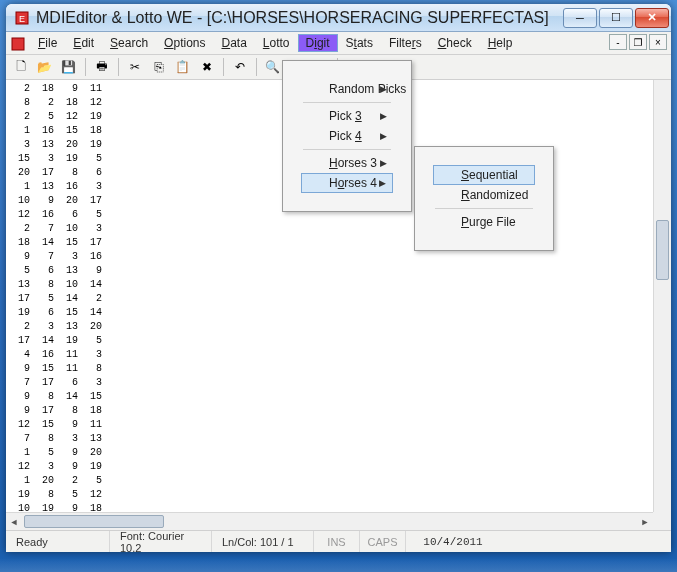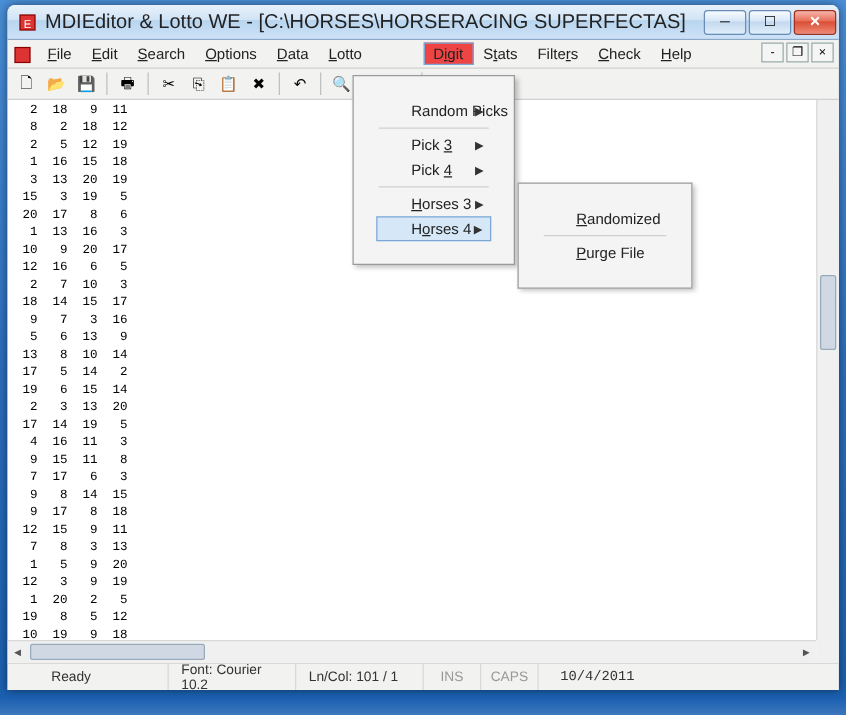--- a/index.html
+++ b/index.html
@@ -74,24 +74,23 @@
     width: 16px; height: 16px; margin-right: 4px;
     display:inline-flex;align-items:center;justify-content:center;
   }
   .menu-item {
     padding: 2px 8px;
     cursor: pointer;
     color: #222;
   }
   .menu-item .ul { text-decoration: underline; }
   .menu-item.open {
-    background: #ef4444;
+    background: #8b5cf6;
     border: 1px solid #7ba7d6;
     padding: 1px 7px;
-    margin-left: 41px;
   }
   .mdi-controls {
     position: absolute;
     right: 4px; top: 2px;
     display: flex; gap: 2px;
   }
   .mdi-btn {
     width: 18px; height: 16px;
     border: 1px solid #9aa;
     background: #f5f5f5;
@@ -164,21 +163,21 @@
     font-size: 11px;
     color:#333;
   }
   .statusbar > div {
     border-right: 1px solid #d8d8d8;
     padding: 0 10px;
     height: 100%;
     display:flex;align-items:center;
   }
   .statusbar > div:last-child{border-right:none;}
-  .status-ready{width:104px;margin-left:25px;}
+  .status-ready{width:104px;}
   .status-font{width:102px;}
   .status-lncol{width:102px;}
   .status-ins,.status-caps{width:46px;color:#999;justify-content:center;}
   .status-date{width:94px;justify-content:center;font-family:Liberation Mono, monospace;}
   .status-time{flex:1;justify-content:center;}
 
   
   .dropdown {
     position: absolute;
     background: #f4f4f4;
@@ -357,18 +356,19 @@
     <span class="ul">H</span>orses 3
     <span class="arrow-r">▶</span>
   </div>
   <div class="ditem hl">
     H<span class="ul">o</span>rses 4
     <span class="arrow-r">▶</span>
   </div>
 </div>
 
 <div class="dropdown" id="menu-horses4">
+  <div class="ditem hl"><span class="ul">S</span>equential</div>
   <div class="ditem"><span class="ul">R</span>andomized</div>
   <div class="dsep"></div>
   <div class="ditem"><span class="ul">P</span>urge File</div>
 </div>
 
 <div class="taskbar-hint"></div>
 
 </body></html>

